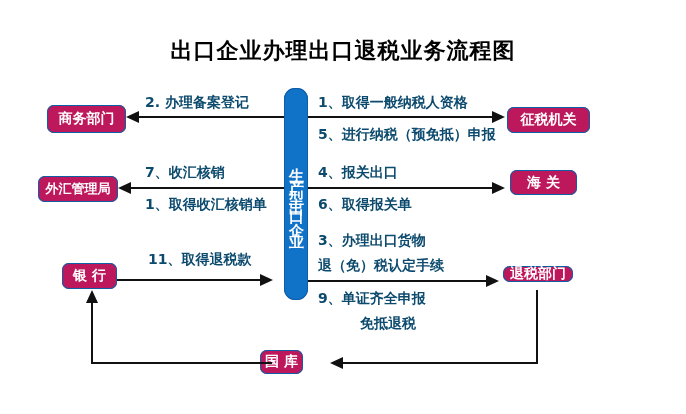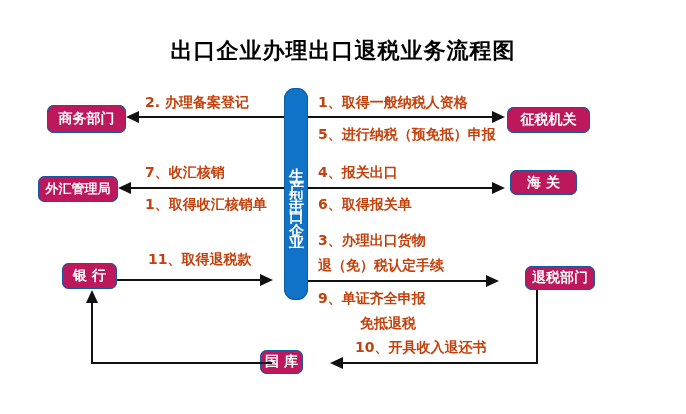--- a/index.html
+++ b/index.html
@@ -26,39 +26,39 @@
   }
   .hline{position:absolute;height:2px;background:#111;}
   .vline{position:absolute;width:2px;background:#111;}
   .ah-right{position:absolute;width:0;height:0;
     border-left:13px solid #111;border-top:6px solid transparent;border-bottom:6px solid transparent;}
   .ah-left{position:absolute;width:0;height:0;
     border-right:13px solid #111;border-top:6px solid transparent;border-bottom:6px solid transparent;}
   .ah-up{position:absolute;width:0;height:0;
     border-bottom:13px solid #111;border-left:6px solid transparent;border-right:6px solid transparent;}
   .lbl{
-    position:absolute;font-size:14px;font-weight:bold;color:#c2410c;white-space:nowrap;
+    position:absolute;font-size:14px;font-weight:bold;color:#0c4a6e;white-space:nowrap;
   }
 </style>
 </head>
 <body>
 
 <div id="stage">
 
   <div class="title">出口企业办理出口退税业务流程图</div>
 
   <div class="center-node" style="left:284px;top:88px;width:24px;height:212px;">生产型出口企业</div>
 
   <div class="node" style="left:47px;top:105px;width:79px;height:28px;">商务部门</div>
   <div class="node" style="left:38px;top:176px;width:80px;height:26px;font-size:13px;">外汇管理局</div>
   <div class="node" style="left:62px;top:263px;width:55px;height:26px;">银 行</div>
 
   <div class="node" style="left:507px;top:107px;width:83px;height:26px;">征税机关</div>
   <div class="node" style="left:510px;top:170px;width:67px;height:25px;">海 关</div>
-  <div class="node" style="left:503px;top:266px;width:70px;height:24px;margin-left:22px;">退税部门</div>
+  <div class="node" style="left:503px;top:266px;width:70px;height:16px;">退税部门</div>
 
   <div class="node" style="left:260px;top:350px;width:43px;height:24px;">国 库</div>
 
   <div class="hline" style="left:308px;top:116px;width:186px;"></div>
   <div class="ah-right" style="left:492px;top:111px;"></div>
 
   <div class="hline" style="left:138px;top:116px;width:146px;"></div>
   <div class="ah-left" style="left:126px;top:111px;"></div>
 
   <div class="hline" style="left:130px;top:187px;width:154px;"></div>
@@ -86,15 +86,14 @@
   <div class="lbl" style="left:318px;top:126px;">5、进行纳税（预免抵）申报</div>
   <div class="lbl" style="left:145px;top:164px;">7、收汇核销</div>
   <div class="lbl" style="left:318px;top:164px;text-align:right;">4、报关出口</div>
   <div class="lbl" style="left:145px;top:196px;">1、取得收汇核销单</div>
   <div class="lbl" style="left:318px;top:196px;">6、取得报关单</div>
   <div class="lbl" style="left:318px;top:232px;">3、办理出口货物</div>
   <div class="lbl" style="left:318px;top:257px;">退（免）税认定手续</div>
   <div class="lbl" style="left:148px;top:251px;">11、取得退税款</div>
   <div class="lbl" style="left:318px;top:290px;">9、单证齐全申报</div>
   <div class="lbl" style="left:360px;top:315px;">免抵退税</div>
-  <div class="lbl" style="left:355px;top:339px;">10、开具收入退还书</div>
 
 </div>
 
 </body></html>

